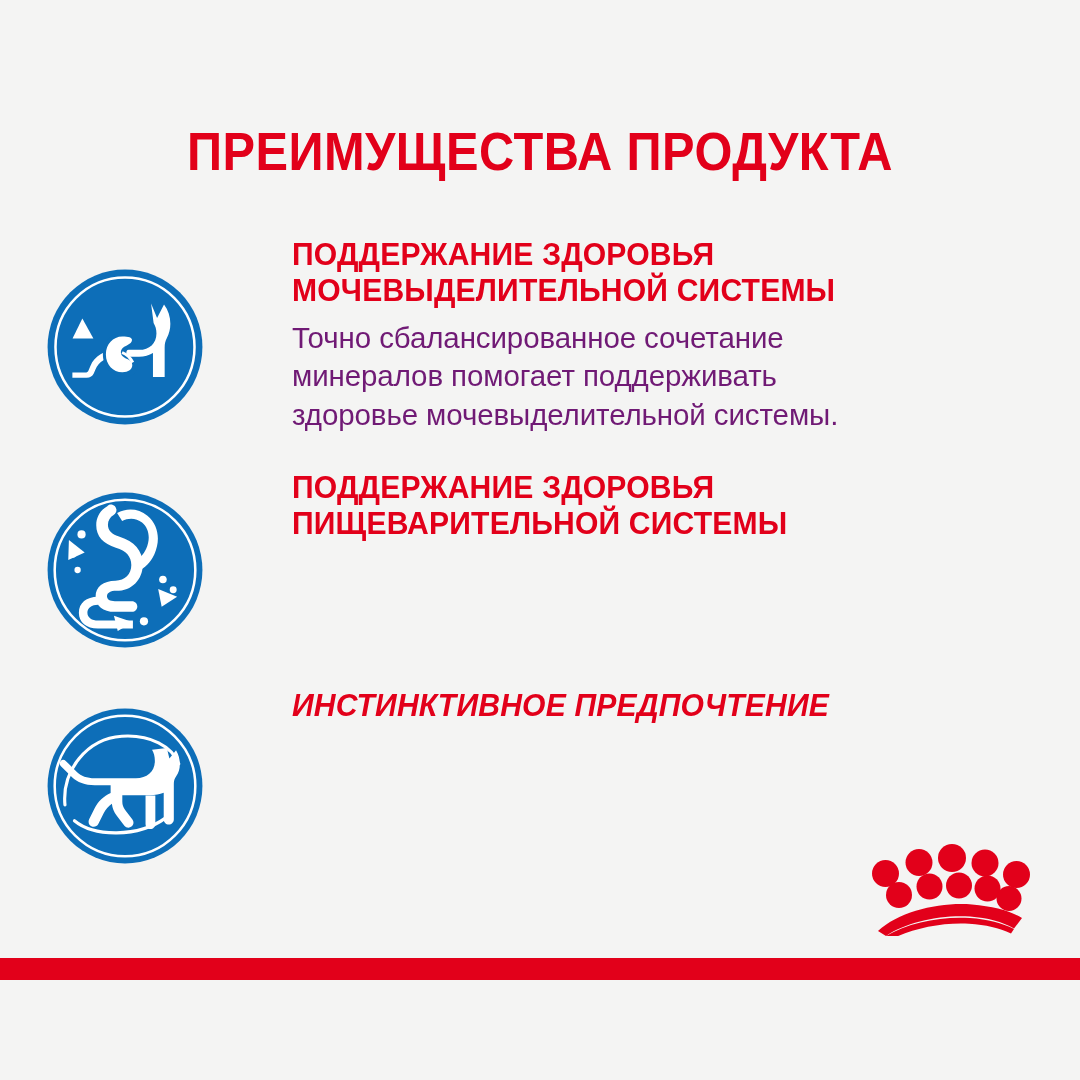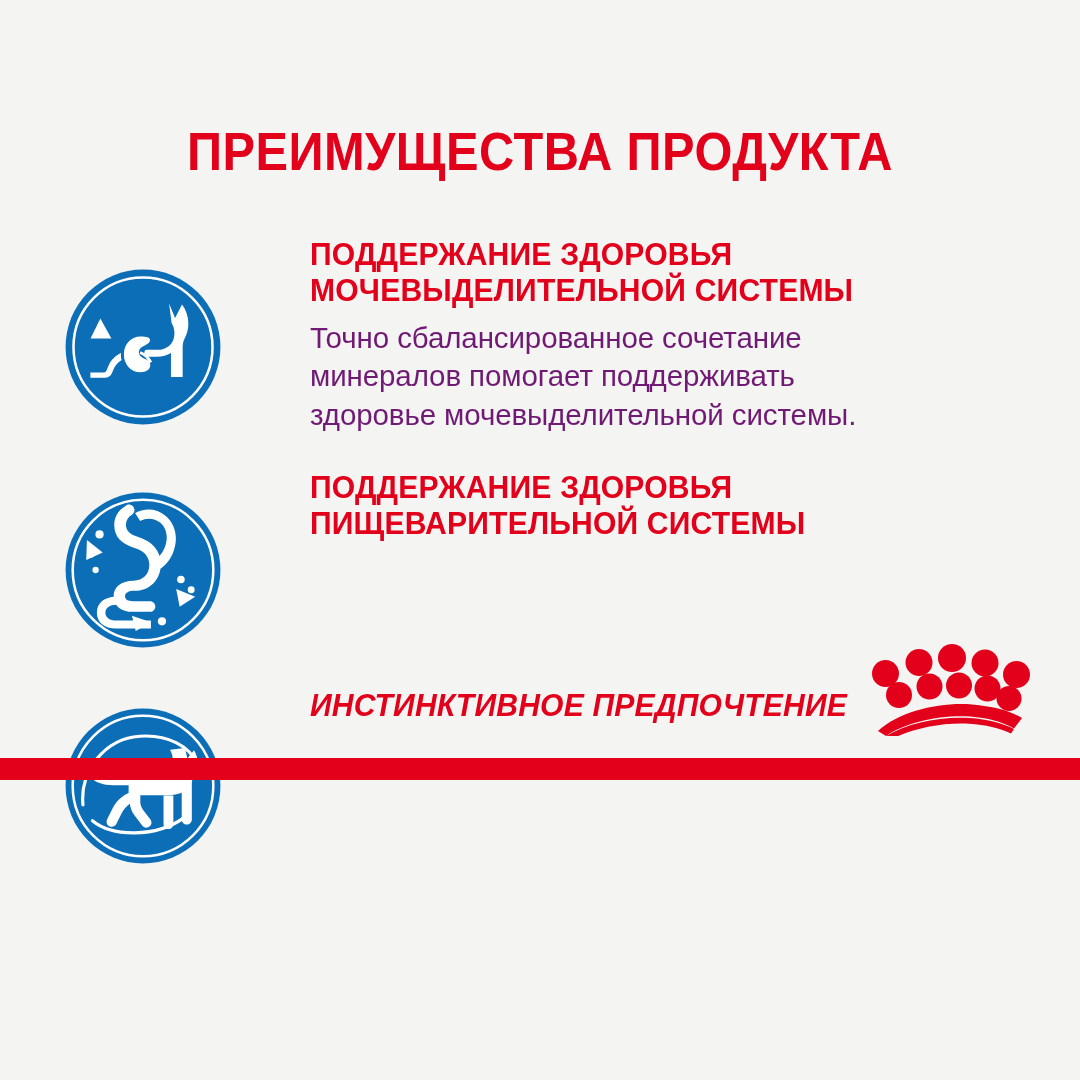--- a/index.html
+++ b/index.html
@@ -11,21 +11,21 @@
     height: 1080px;
     background: #f4f4f3;
     font-family: "Liberation Sans", sans-serif;
     overflow: hidden;
     position: relative;
   }
 
   .page {
     position: relative;
     width: 1080px;
-    height: 780px;
+    height: 980px;
     background: #f4f4f3;
     box-sizing: border-box;
   }
 
   
   .page-title {
     position: absolute;
     top: 124px;
     left: 0;
     width: 1080px;
@@ -44,21 +44,20 @@
   
   .benefits {
     position: absolute;
     top: 236px;
     left: 0;
     width: 1080px;
   }
   .benefit-row {
     display: flex;
     align-items: flex-start;
-    margin-left: 18px;
   }
   .benefit-row.row-0 { margin-top: 0px; }
   .benefit-row.row-1 { margin-top: 35px; }
   .benefit-row.row-2 { margin-top: 38px; font-style: italic; }
 
   .icon-cell {
     width: 250px;
     min-width: 250px;
     display: flex;
     justify-content: center;

